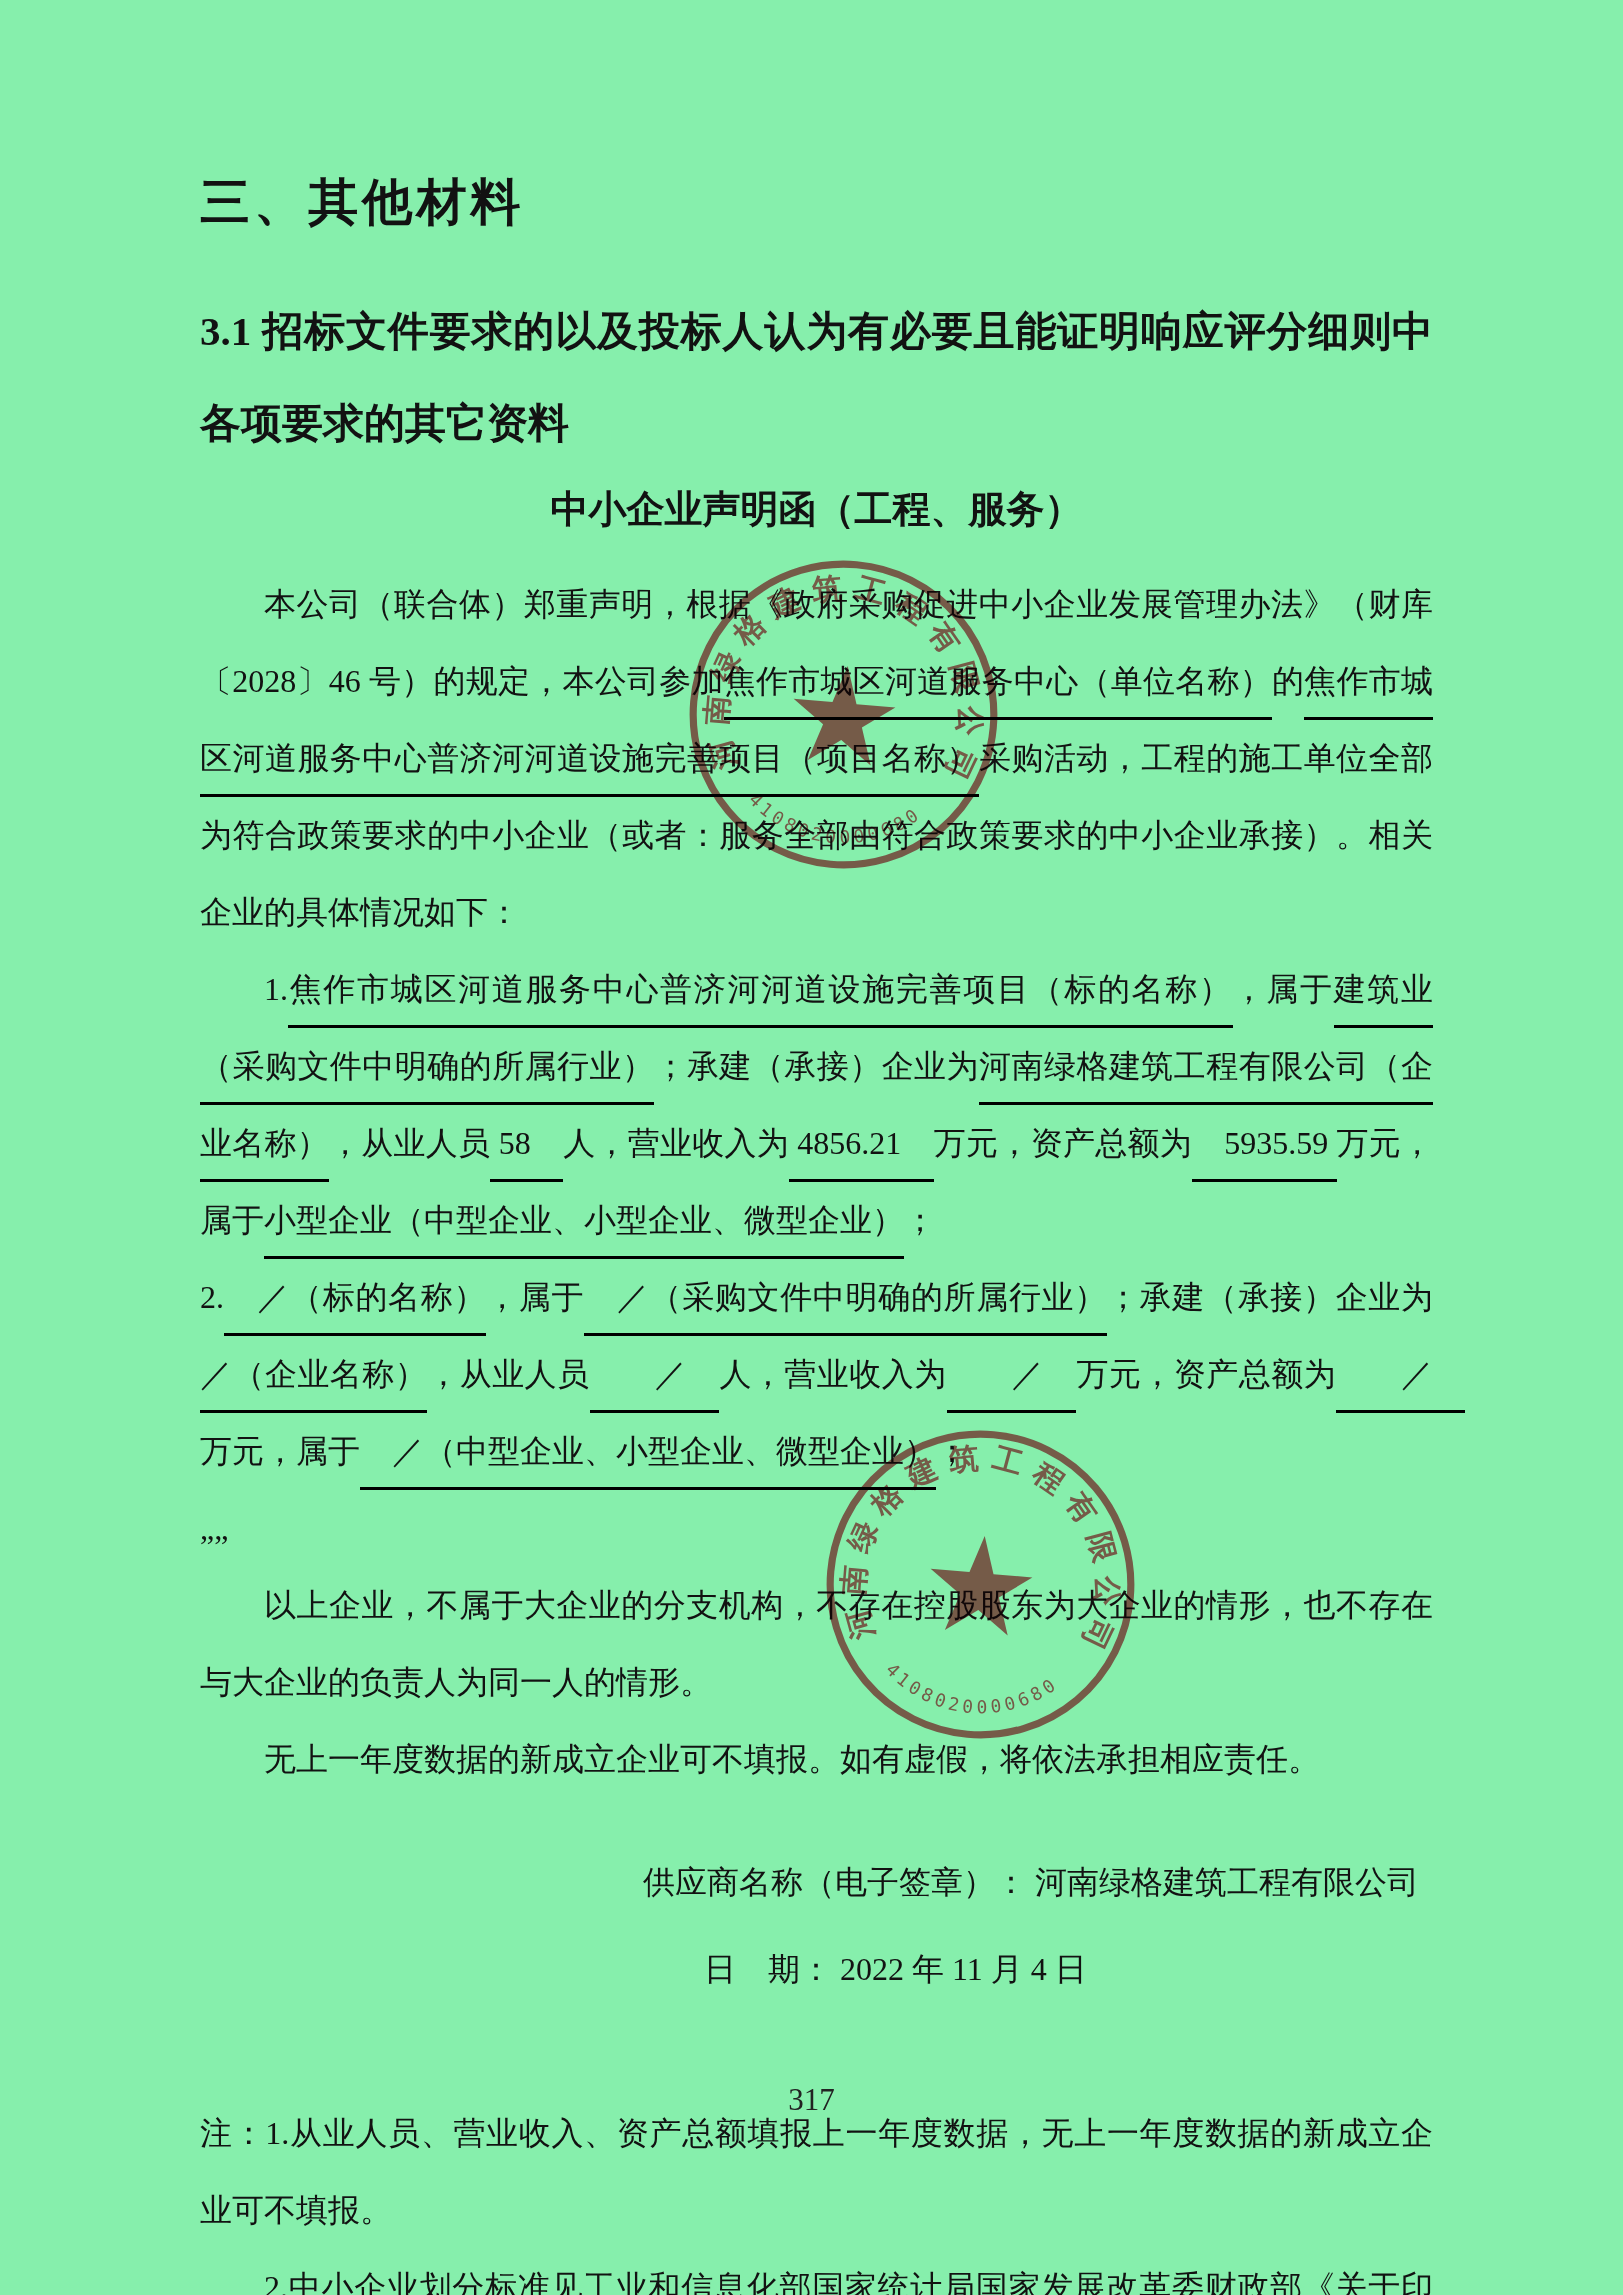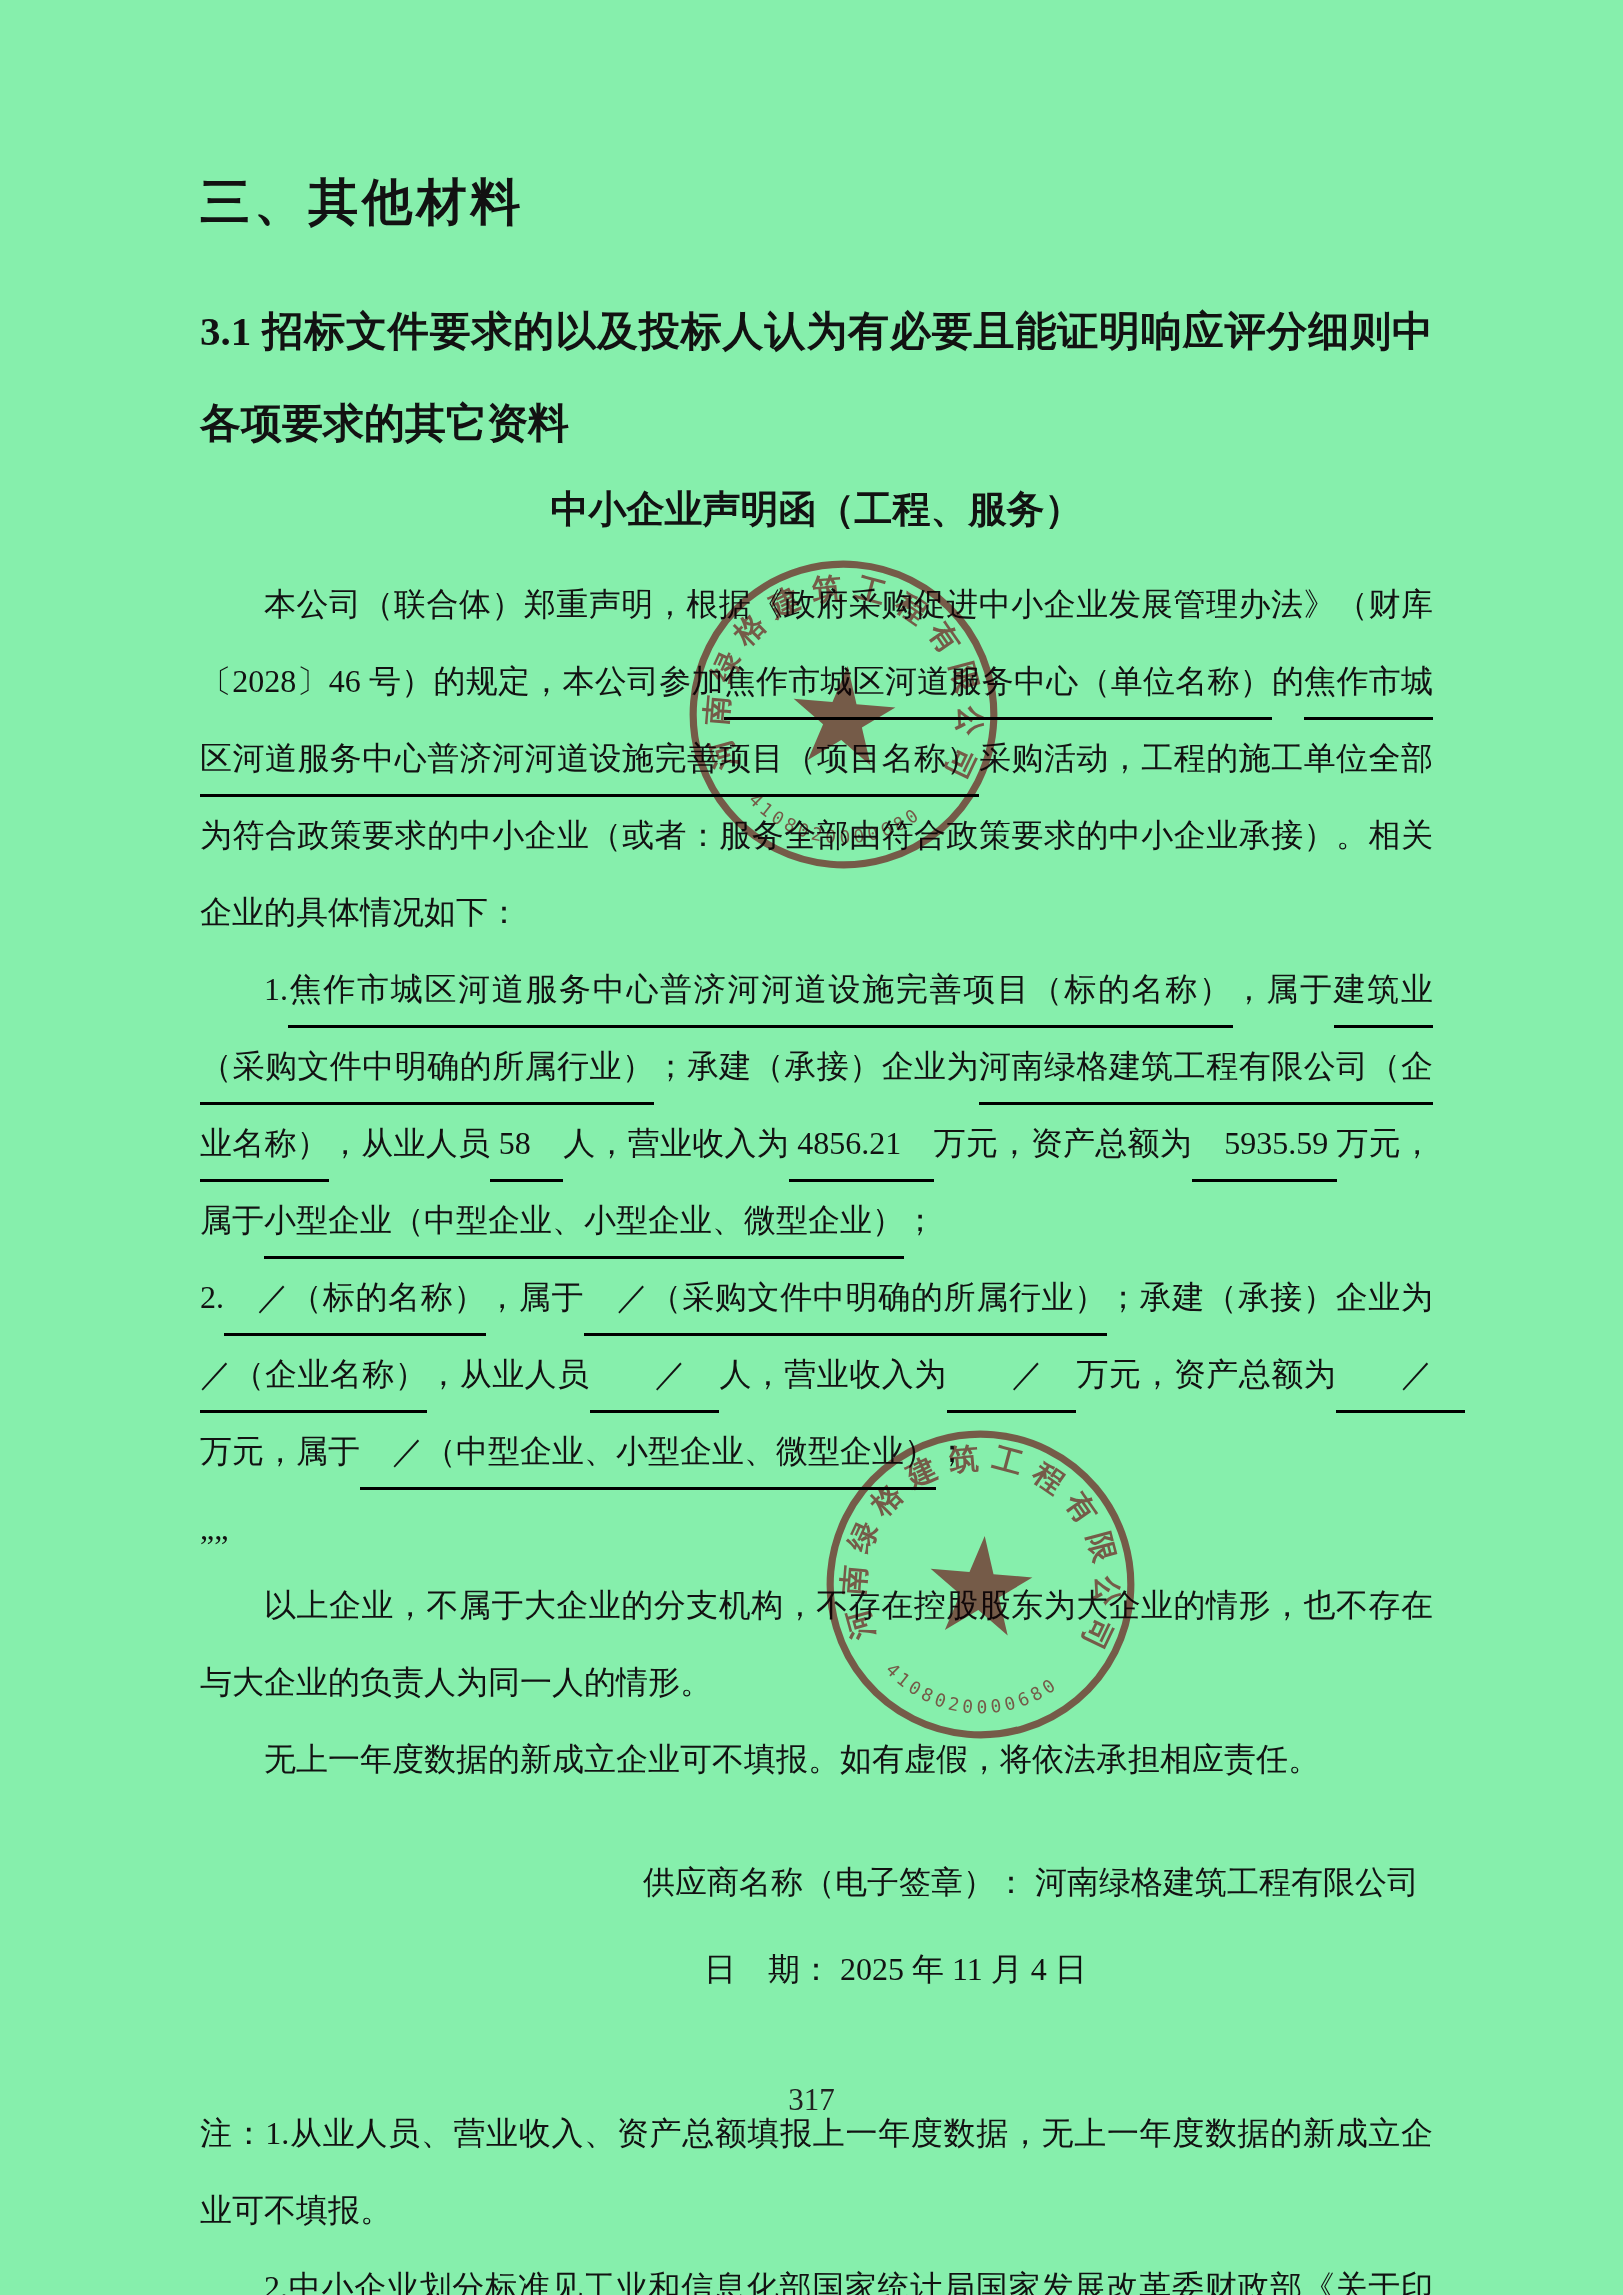--- a/index.html
+++ b/index.html
@@ -86,21 +86,21 @@
     <h2 class="h2">3.1 招标文件要求的以及投标人认为有必要且能证明响应评分细则中各项要求的其它资料</h2>
     <div class="doc-title">中小企业声明函（工程、服务）</div>
     <div id="paras">
         <p class="para indent"><span class="">本公司（联合体）郑重声明，根据《政府采购促进中小企业发展管理办法》（财库〔2028〕46 号）的规定，本公司参加</span><span class="uline">焦作市城区河道服务中心（单位名称）</span><span class="">的</span><span class="uline">焦作市城区河道服务中心普济河河道设施完善项目（项目名称）</span><span class="">采购活动，工程的施工单位全部为符合政策要求的中小企业（或者：服务全部由符合政策要求的中小企业承接）。相关企业的具体情况如下：</span></p>
         <p class="para indent"><span class="">1.</span><span class="uline">焦作市城区河道服务中心普济河河道设施完善项目（标的名称）</span><span class="">，属于</span><span class="uline">建筑业（采购文件中明确的所属行业）</span><span class="">；承建（承接）企业为</span><span class="uline">河南绿格建筑工程有限公司（企业名称）</span><span class="">，从业人员</span><span class="uline"> 58　</span><span class="">人，营业收入为</span><span class="uline"> 4856.21　</span><span class="">万元，资产总额为</span><span class="uline">　5935.59 </span><span class="">万元，属于</span><span class="uline">小型企业（中型企业、小型企业、微型企业）</span><span class="">；</span></p>
         <p class="para "><span class="">2.</span><span class="uline">　／（标的名称）</span><span class="">，属于</span><span class="uline">　／（采购文件中明确的所属行业）</span><span class="">；承建（承接）企业为</span><span class="uline">／（企业名称）</span><span class="">，从业人员</span><span class="uline">　　／　</span><span class="">人，营业收入为</span><span class="uline">　　／　</span><span class="">万元，资产总额为</span><span class="uline">　　／　</span><span class="">万元，属于</span><span class="uline">　／（中型企业、小型企业、微型企业）</span><span class="">；</span></p>
         <p class="para "><span class="">„„</span></p>
         <p class="para indent"><span class="">以上企业，不属于大企业的分支机构，不存在控股股东为大企业的情形，也不存在与大企业的负责人为同一人的情形。</span></p>
         <p class="para indent"><span class="">无上一年度数据的新成立企业可不填报。如有虚假，将依法承担相应责任。</span></p>
         <p class="para plain" style="margin-left: 429px; margin-top: 46px; text-align: center;"><span class="">供应商名称（电子签章）：  河南绿格建筑工程有限公司</span></p>
-        <p class="para plain" style="margin-left: 504px; margin-top: 10.2px;"><span class="">日　期：  2025 年 11 月 4 日</span></p>
+        <p class="para plain" style="margin-left: 504px; margin-top: 10.2px;"><span class="">日　期：  2022 年 11 月 4 日</span></p>
         <p class="para " style="margin-top: 87px;"><span class="">注：1.从业人员、营业收入、资产总额填报上一年度数据，无上一年度数据的新成立企业可不填报。</span></p>
         <p class="para indent"><span class="">2.中小企业划分标准见工业和信息化部国家统计局国家发展改革委财政部《关于印发中小企业划型标准规定的通知》工信部联企业〔2011〕300 号。</span></p>
       </div>
   </div>
 
   <svg class="stamp" style="left:685px;top:556px;" width="317" height="317" viewBox="-310 -310 620 620">
     <g transform="rotate(5)">
       <circle class="ring" r="294" stroke-width="14"></circle>
       <path id="arcN1" d="M -197.5 114 A 228 228 0 1 1 197.5 114" fill="none"></path>
       <path id="arcD1" d="M -193 162 A 252 252 0 0 0 193 162" fill="none"></path>

